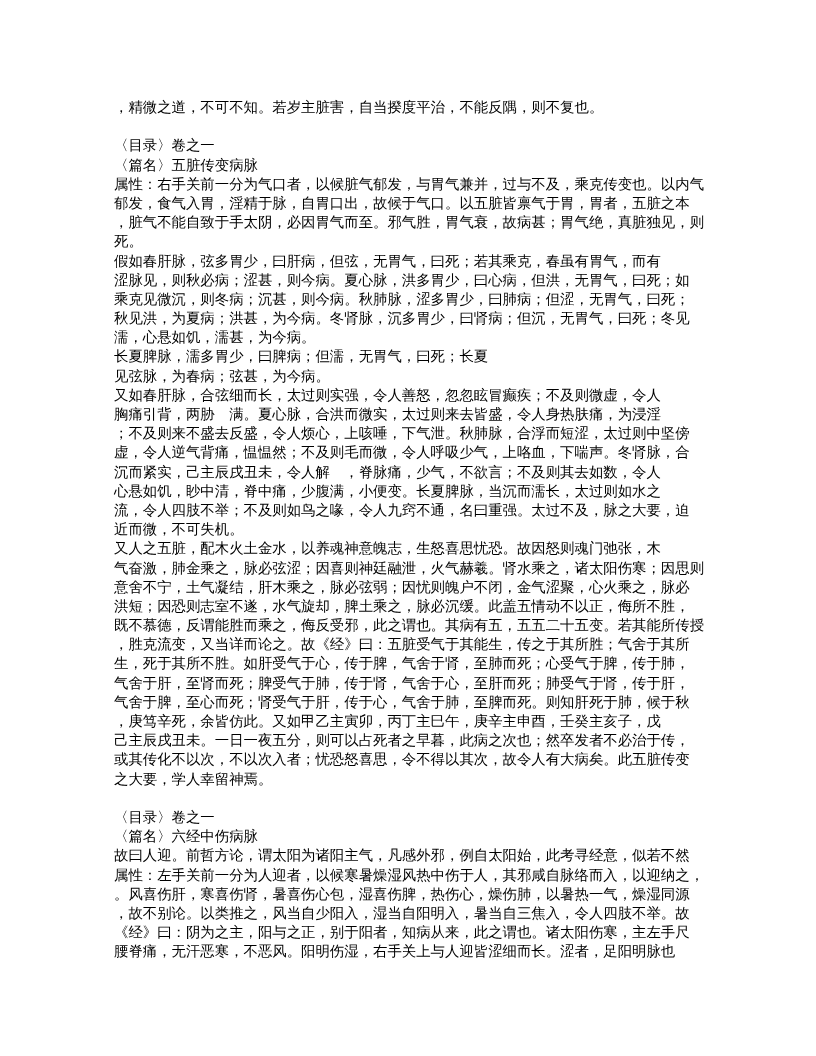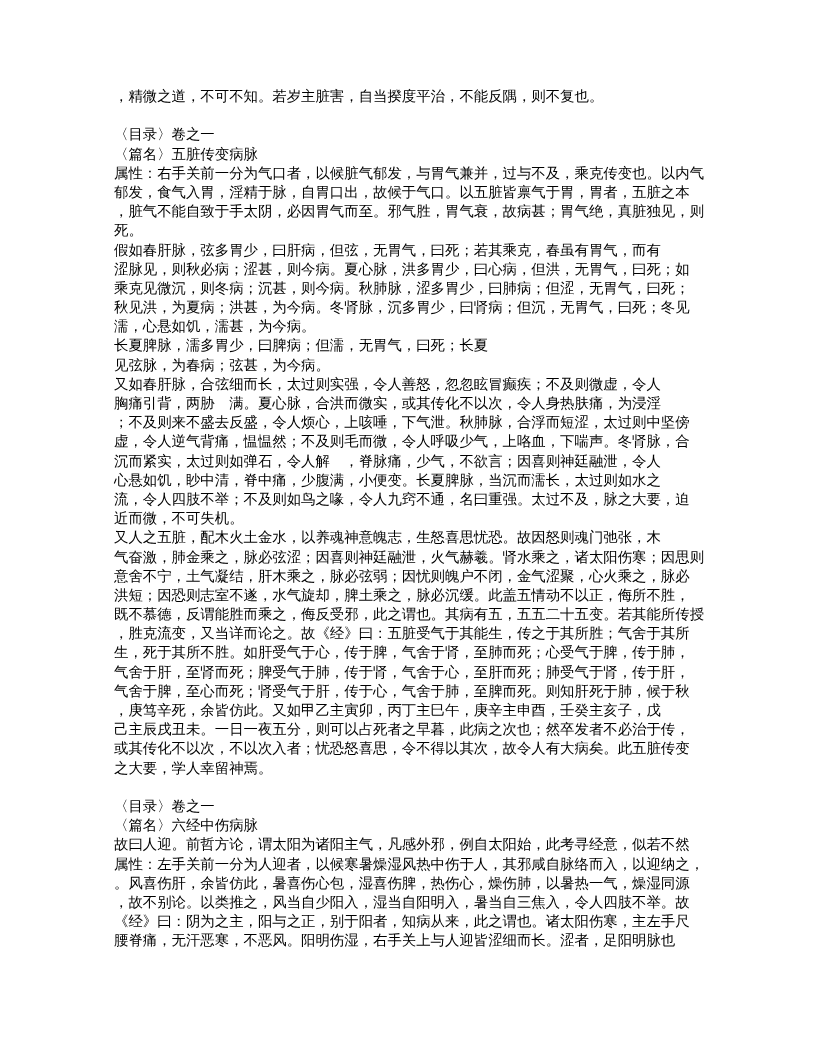--- a/index.html
+++ b/index.html
@@ -10,21 +10,21 @@
   .page {
     position: relative;
     width: 816px;
     height: 1056px;
     background: #ffffff;
     overflow: hidden;
   }
   .text-block {
     position: absolute;
     left: 114px;
-    top: 87px;
+    top: 98px;
     width: 604px;
     color: #000000;
     font-family: "DejaVu Serif", serif;
     font-size: 14.4px;
     line-height: 19.2px;
     letter-spacing: 0;
   }
   .line {
     white-space: pre;
     height: 19.2px;
@@ -50,24 +50,24 @@
           <div class="line">，脏气不能自致于手太阴，必因胃气而至。邪气胜，胃气衰，故病甚；胃气绝，真脏独见，则</div>
           <div class="line">死。</div>
           <div class="line">假如春肝脉，弦多胃少，曰肝病，但弦，无胃气，曰死；若其乘克，春虽有胃气，而有</div>
           <div class="line">涩脉见，则秋必病；涩甚，则今病。夏心脉，洪多胃少，曰心病，但洪，无胃气，曰死；如</div>
           <div class="line">乘克见微沉，则冬病；沉甚，则今病。秋肺脉，涩多胃少，曰肺病；但涩，无胃气，曰死；</div>
           <div class="line">秋见洪，为夏病；洪甚，为今病。冬肾脉，沉多胃少，曰肾病；但沉，无胃气，曰死；冬见</div>
           <div class="line">濡，心悬如饥，濡甚，为今病。</div>
           <div class="line">长夏脾脉，濡多胃少，曰脾病；但濡，无胃气，曰死；长夏</div>
           <div class="line">见弦脉，为春病；弦甚，为今病。</div>
           <div class="line">又如春肝脉，合弦细而长，太过则实强，令人善怒，忽忽眩冒癫疾；不及则微虚，令人</div>
-          <div class="line">胸痛引背，两胁　满。夏心脉，合洪而微实，或其传化不以次，令人身热肤痛，为浸淫</div>
+          <div class="line">胸痛引背，两胁　满。夏心脉，合洪而微实，太过则来去皆盛，令人身热肤痛，为浸淫</div>
           <div class="line">；不及则来不盛去反盛，令人烦心，上咳唾，下气泄。秋肺脉，合浮而短涩，太过则中坚傍</div>
           <div class="line">虚，令人逆气背痛，愠愠然；不及则毛而微，令人呼吸少气，上咯血，下喘声。冬肾脉，合</div>
-          <div class="line">沉而紧实，太过则如弹石，令人解　，脊脉痛，少气，不欲言；因喜则神廷融泄，令人</div>
+          <div class="line">沉而紧实，己主辰戌丑未，令人解　，脊脉痛，少气，不欲言；不及则其去如数，令人</div>
           <div class="line">心悬如饥，眇中清，脊中痛，少腹满，小便变。长夏脾脉，当沉而濡长，太过则如水之</div>
           <div class="line">流，令人四肢不举；不及则如鸟之喙，令人九窍不通，名曰重强。太过不及，脉之大要，迫</div>
           <div class="line">近而微，不可失机。</div>
           <div class="line">又人之五脏，配木火土金水，以养魂神意魄志，生怒喜思忧恐。故因怒则魂门弛张，木</div>
           <div class="line">气奋激，肺金乘之，脉必弦涩；因喜则神廷融泄，火气赫羲。肾水乘之，诸太阳伤寒；因思则</div>
           <div class="line">意舍不宁，土气凝结，肝木乘之，脉必弦弱；因忧则魄户不闭，金气涩聚，心火乘之，脉必</div>
           <div class="line">洪短；因恐则志室不遂，水气旋却，脾土乘之，脉必沉缓。此盖五情动不以正，侮所不胜，</div>
           <div class="line">既不慕德，反谓能胜而乘之，侮反受邪，此之谓也。其病有五，五五二十五变。若其能所传授</div>
           <div class="line">，胜克流变，又当详而论之。故《经》曰：五脏受气于其能生，传之于其所胜；气舍于其所</div>
           <div class="line">生，死于其所不胜。如肝受气于心，传于脾，气舍于肾，至肺而死；心受气于脾，传于肺，</div>
@@ -76,20 +76,20 @@
           <div class="line">，庚笃辛死，余皆仿此。又如甲乙主寅卯，丙丁主巳午，庚辛主申酉，壬癸主亥子，戊</div>
           <div class="line">己主辰戌丑未。一日一夜五分，则可以占死者之早暮，此病之次也；然卒发者不必治于传，</div>
           <div class="line">或其传化不以次，不以次入者；忧恐怒喜思，令不得以其次，故令人有大病矣。此五脏传变</div>
           <div class="line">之大要，学人幸留神焉。</div>
         </div>
         <div class="section">
           <div class="line">〈目录〉卷之一</div>
           <div class="line">〈篇名〉六经中伤病脉</div>
           <div class="line">故曰人迎。前哲方论，谓太阳为诸阳主气，凡感外邪，例自太阳始，此考寻经意，似若不然</div>
           <div class="line">属性：左手关前一分为人迎者，以候寒暑燥湿风热中伤于人，其邪咸自脉络而入，以迎纳之，</div>
-          <div class="line">。风喜伤肝，余皆仿此，暑喜伤心包，湿喜伤脾，热伤心，燥伤肺，以暑热一气，燥湿同源</div>
+          <div class="line">。风喜伤肝，寒喜伤肾，暑喜伤心包，湿喜伤脾，热伤心，燥伤肺，以暑热一气，燥湿同源</div>
           <div class="line">，故不别论。以类推之，风当自少阳入，湿当自阳明入，暑当自三焦入，令人四肢不举。故</div>
           <div class="line">《经》曰：阴为之主，阳与之正，别于阳者，知病从来，此之谓也。诸太阳伤寒，主左手尺</div>
           <div class="line">腰脊痛，无汗恶寒，不恶风。阳明伤湿，右手关上与人迎皆涩细而长。涩者，足阳明脉也</div>
         </div>
       </div>
   </div>
 </div>
 
 </body></html>

